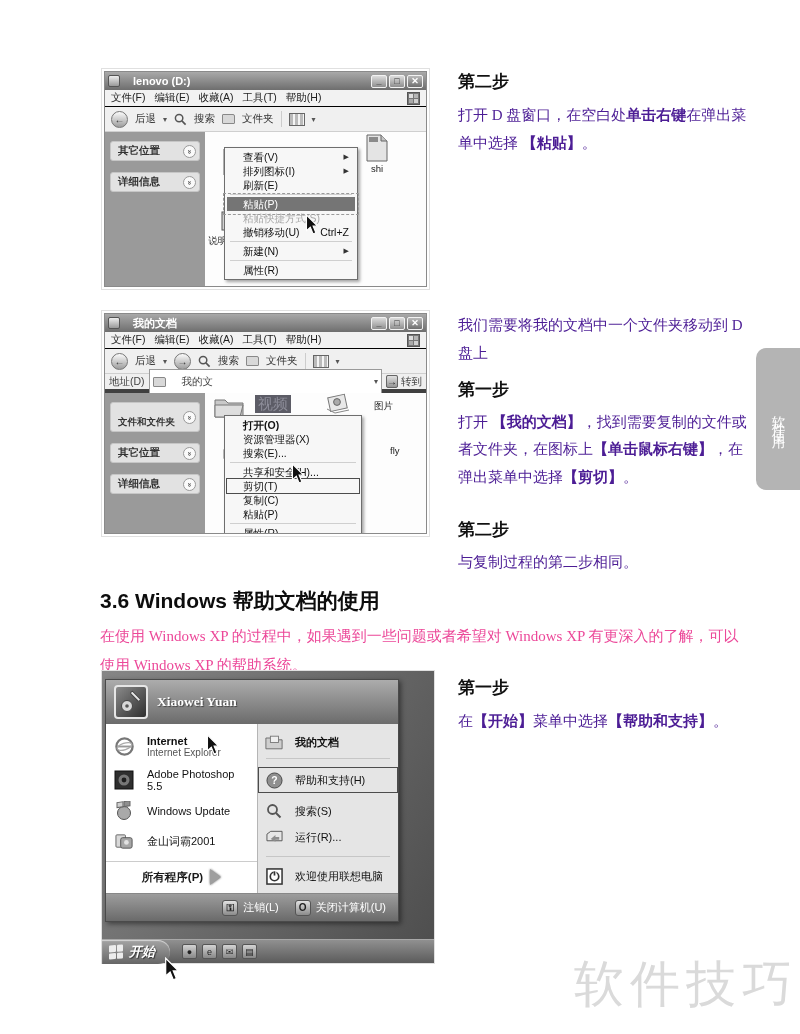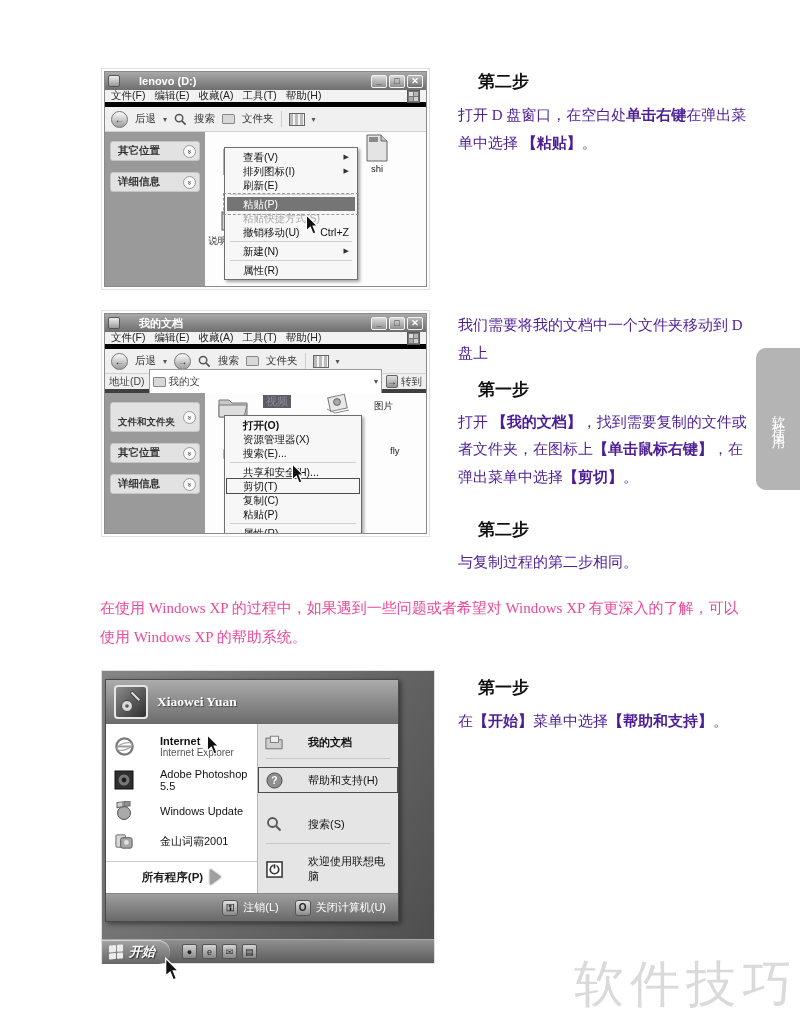--- a/index.html
+++ b/index.html
@@ -2,82 +2,82 @@
 <html><head>
 <meta charset="utf-8">
 <style>
   * { margin:0; padding:0; box-sizing:border-box; }
   html,body { background:#fff; }
   #page { position:relative; width:800px; height:1034px; background:#ffffff; overflow:hidden;
           font-family:"Liberation Sans", sans-serif; color:#1a1a1a; }
   .abs { position:absolute; }
 
   
-  .step-h { font-family:"Liberation Sans", sans-serif; font-weight:bold; font-size:17px; color:#111;margin-left:20px; }
+  .step-h { font-family:"Liberation Sans", sans-serif; font-weight:bold; font-size:17px; color:#111; }
   .body-p { font-family:"Liberation Serif", serif; font-size:15px; line-height:1.85; color:#4c1d95; }
   .b { font-weight:bold; }
 
   
   .sec-h { font-family:"Liberation Sans", sans-serif; font-weight:bold; font-size:21px; color:#0d0d0d; }
   .sec-p { font-family:"Liberation Serif", serif; font-size:15px; line-height:1.9; color:#ec4899; margin-top:7px; }
 
   
   .side-tab { right:0; top:348px; width:44px; height:142px; background:#b4b4b4;
               border-radius:10px 0 0 10px; display:flex; align-items:center; justify-content:center; }
   .side-tab span { writing-mode:vertical-rl; color:#ffffff; font-size:13.5px; letter-spacing:7px; }
   .watermark { right:2px; bottom:16px; font-size:50px; color:#dadada; letter-spacing:6px;
                font-family:"Liberation Sans", sans-serif; }
 
   
   .shot { position:absolute; background:#fff; border:1px solid #e0e0e0; padding:2px; }
   .xpwin { width:100%; height:100%; border:1px solid #8a8a8a; background:#ececec;
            display:flex; flex-direction:column; font-size:11px; }
   .tbar { height:18px; flex:0 0 18px; background:linear-gradient(#a9a9a9,#6e6e6e);
-          display:flex; align-items:center; gap:19px; padding:0 3px; color:#fff; font-weight:bold; }
+          display:flex; align-items:center; gap:13px; padding:0 3px; color:#fff; font-weight:bold; }
   .tico { width:12px; height:12px; background:linear-gradient(#eee,#999); border:1px solid #555; border-radius:2px; }
   .wbtns { margin-left:auto; display:flex; gap:2px; }
   .wb { width:16px; height:13px; border:1px solid #f2f2f2; border-radius:2px;
         background:linear-gradient(#dcdcdc,#8f8f8f); color:#333; font-size:9px; line-height:10px;
         text-align:center; font-weight:bold; }
   .wb.x { background:linear-gradient(#b9b9b9,#6f6f6f); color:#fff; }
   .mbar { height:17px; flex:0 0 17px; display:flex; align-items:center; gap:9px; padding:0 6px;
-          background:#f2f2f2; border-bottom:5px solid #000000; color:#222; font-size:10.5px; }
+          background:#f2f2f2; border-bottom:1px solid #000000; color:#222; font-size:10.5px; }
   .mlogo { margin-left:auto; width:13px; height:13px; display:grid; grid-template-columns:1fr 1fr;
            gap:1px; background:#777; padding:1px; border:1px solid #555; }
   .mlogo i { background:#ddd; } .mlogo i:nth-child(2){background:#b5b5b5;}
   .mlogo i:nth-child(3){background:#aaa;} .mlogo i:nth-child(4){background:#cfcfcf;}
   .tools { height:25px; flex:0 0 25px; display:flex; align-items:center; gap:7px; padding:0 6px;
            background:#f0f0f0; border-bottom:1px solid #cfcfcf; color:#333; font-size:10.5px; }
   .cir { width:17px; height:17px; border-radius:50%; background:linear-gradient(#fbfbfb,#9d9d9d);
          border:1px solid #777; display:flex; align-items:center; justify-content:center;
          font-size:10px; color:#333; flex:0 0 17px; }
   .tsep { width:1px; height:16px; background:#ccc; }
   .dd { font-size:8px; color:#555; }
   .grid-ic { width:16px; height:13px; border:1px solid #666; background:
              repeating-linear-gradient(90deg,#bbb 0 3px,#f5f5f5 3px 5px); }
   .addr { height:19px; flex:0 0 19px; display:flex; align-items:center; gap:4px; padding:0 4px;
           background:#efefef; border-bottom:4px solid #404040; font-size:10.5px; color:#444; }
-  .abox { flex:1; display:flex; align-items:center; gap:3px; background:#fff;
+  .abox { flex:1; display:flex; align-items:center; gap:16px; background:#fff;
           border:1px solid #9a9a9a; height:15px; padding:12px 3px; }
   .abox .dd { margin-left:auto; }
   .fold-ic { width:13px; height:10px; background:#d8d8d8; border:1px solid #888; border-radius:1px 2px 1px 1px; }
   .gobtn { width:16px; height:15px; background:linear-gradient(#e0e0e0,#959595); border:1px solid #666;
            border-radius:2px; text-align:center; line-height:13px; font-size:10px; color:#222; }
   .wbody { flex:1; display:flex; min-height:0; }
   .lpane { width:100px; flex:0 0 100px; background:#9a9a9a; padding:9px 5px; }
   .tbox { background:#e2e2e2; border:1px solid #c6c6c6; border-radius:3px; display:flex;
           align-items:center; justify-content:space-between; padding:2px 3px 2px 7px;
           margin-bottom:11px; font-size:10.5px; font-weight:bold; color:#333; }
   .chev { width:13px; height:13px; border-radius:50%; background:#fafafa; border:1px solid #999;
           color:#555; font-size:8px; display:flex; align-items:center; justify-content:center; flex:0 0 13px; }
   .chev span { display:inline-block; transform:rotate(90deg); letter-spacing:-1px; }
   .canvas { flex:1; position:relative; background:#fdfdfd; overflow:hidden; }
   .ficon { position:absolute; width:58px; text-align:center; font-size:9.5px; color:#222; line-height:1.2; }
   .ficon svg { display:block; margin:0 auto 1px; }
-  .sel-label { display:inline-block; background:#5c5c66; color:#8d8d99; padding:0 3px; font-size:11px; }
+  .sel-label { display:inline-block; background:#5c5c66; color:#8d8d99; padding:0 3px; font-size:15px; }
 
   
   .cmenu { position:absolute; background:#f7f7f7; border:1px solid #6e6e6e;
            box-shadow:2px 2px 3px rgba(0,0,0,.35); padding:2px; z-index:5; }
   .mi { display:flex; align-items:center; padding:1px 6px 1px 16px; font-size:10.5px;
         line-height:12px; color:#111; white-space:nowrap; }
   .mi .lbl { flex:1; }
   .mi .sc { margin-left:12px; }
   .mi .sub { margin-left:10px; font-size:7px; color:#333; }
   .mi.hl { background:#757575; color:#fff; outline:1px dashed #9a9a9a; outline-offset:3px; }
@@ -93,21 +93,21 @@
            box-shadow:2px 2px 5px rgba(0,0,0,.45); display:flex; flex-direction:column; z-index:3; }
   .smhead { height:44px; background:linear-gradient(#acacac,#6b6b6b); display:flex; align-items:center;
             gap:9px; padding:0 8px; color:#fff; font-size:13.5px; font-weight:bold;
             text-shadow:1px 1px 1px #444; font-family:"Liberation Serif", serif; }
   .avatar { width:34px; height:34px; border:2px solid #e6e6e6; border-radius:4px;
             background:linear-gradient(135deg,#8a8a8a,#2f2f2f); display:flex; align-items:center;
             justify-content:center; flex:0 0 34px; }
   .smcols { display:flex; }
   .smleft { width:152px; flex:0 0 152px; background:#fff; padding:5px 0 2px; border-right:1px solid #b5b5b5; }
   .smright { flex:1; background:#e5e5e5; padding:5px 0 2px; }
-  .smitem { display:flex; align-items:center; gap:25px; padding:4px 7px; font-size:11px; color:#111; position:relative; }
+  .smitem { display:flex; align-items:center; gap:12px; padding:4px 7px; font-size:11px; color:#111; position:relative; }
   .smitem .t1 { font-weight:bold; }
   .smitem .t2 { font-size:10px; color:#555; }
   .smitem.boxed { outline:1px solid #4c4c4c; outline-offset:-1px; }
   .appico { width:22px; height:22px; flex:0 0 22px; display:flex; align-items:center; justify-content:center; }
   .rico { width:18px; height:18px; flex:0 0 18px; display:flex; align-items:center; justify-content:center; }
   .smsep { height:1px; background:#c6c6c6; margin:3px 8px; }
   .allprog { border-top:1px solid #ccc; margin-top:5px; padding:7px 6px 6px; display:flex;
              align-items:center; justify-content:center; gap:7px; font-weight:bold; font-size:11.5px; }
   .aparrow { width:0; height:0; border-left:11px solid #9f9f9f; border-top:8px solid transparent;
              border-bottom:8px solid transparent; filter:drop-shadow(0 0 1px #555); }
@@ -407,20 +407,21 @@
     <p class="body-p" style="margin-top:8px;"><span>打开 </span><span class="b">【我的文档】</span><span>，找到需要复制的文件或者文件夹，在图标上</span><span class="b">【单击鼠标右键】</span><span>，在弹出菜单中选择</span><span class="b">【剪切】</span><span>。</span></p>
     <div class="step-h" style="margin-top:26px;">第二步</div>
     <p class="body-p" style="margin-top:8px;">与复制过程的第二步相同。</p>
   </div>
 
   <div class="abs side-tab">
     <span>软件使用</span>
   </div>
 
   <div class="abs" style="left:100px; top:587px; width:650px;">
+    <div class="sec-h">3.6  Windows 帮助文档的使用</div>
     <p class="sec-p">在使用 Windows XP 的过程中，如果遇到一些问题或者希望对 Windows XP 有更深入的了解，可以使用 Windows XP 的帮助系统。</p>
   </div>
 
   <div class="shot" style="left:101px; top:670px; width:334px; height:294px; overflow:visible;">
     <div class="desk">
       <div class="smenu">
         <div class="smhead">
           <span class="avatar">
             <svg width="24" height="24" viewBox="0 0 24 24">
                 <circle cx="8" cy="16" r="5.5" fill="#d8d8d8" stroke="#444"></circle>
@@ -493,28 +494,37 @@
             <div class="smsep"></div>
             <div class="smitem boxed" style="margin-top:8px;">
               <span class="rico">
                 <svg width="17" height="17" viewBox="0 0 18 18">
                     <circle cx="9" cy="9" r="8" fill="#8f8f8f" stroke="#444"></circle>
                     <text x="9" y="13" text-anchor="middle" font-size="11" font-family="Liberation Sans, sans-serif" fill="#fff" font-weight="bold">?</text>
                   </svg>
               </span>
               <span>帮助和支持(H)</span>
             </div>
-            <div class="smitem" style="margin-top:18px;">
+            <div class="smitem" style="margin-top:5px;">
               <span class="rico">
                 <svg width="16" height="16" viewBox="0 0 16 16">
                     <circle cx="6.5" cy="6.5" r="4.5" fill="none" stroke="#555" stroke-width="1.8"></circle>
                     <line x1="10" y1="10" x2="14.5" y2="14.5" stroke="#555" stroke-width="2"></line>
                   </svg>
               </span>
               <span>搜索(S)</span>
+            </div>
+            <div class="smitem">
+              <span class="rico">
+                <svg width="17" height="14" viewBox="0 0 18 14">
+                    <path d="M1 4 l4 -3 h12 v10 h-16 z" fill="#e6e6e6" stroke="#555"></path>
+                    <path d="M5 9 l5 -4 v2 h4 v3 h-4 v2 z" fill="#8d8d8d"></path>
+                  </svg>
+              </span>
+              <span>运行(R)...</span>
             </div>
             <div class="smsep" style="margin-top:6px;"></div>
             <div class="smitem" style="margin-top:6px;">
               <span class="rico">
                 <svg width="17" height="17" viewBox="0 0 18 18">
                     <rect x="1" y="1" width="16" height="16" fill="#fff" stroke="#333" stroke-width="1.6"></rect>
                     <circle cx="9" cy="9" r="4.5" fill="none" stroke="#333" stroke-width="1.8"></circle>
                     <rect x="8" y="3" width="3" height="5" fill="#fff"></rect>
                     <line x1="9" y1="3.5" x2="9" y2="8" stroke="#333" stroke-width="1.8"></line>
                   </svg>

